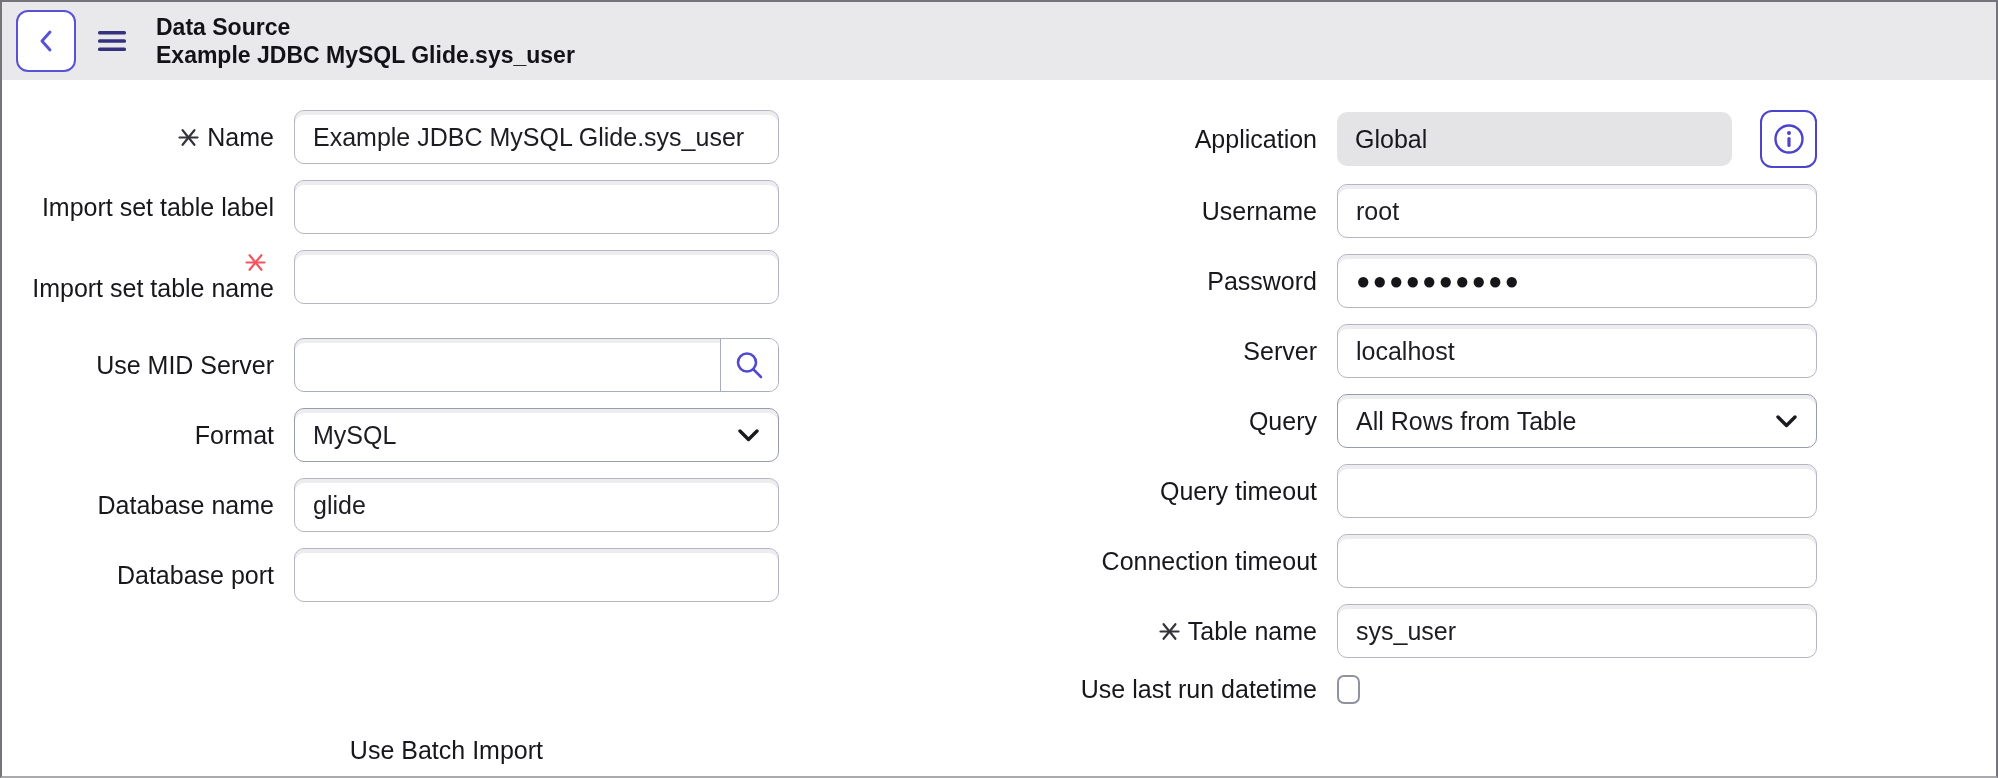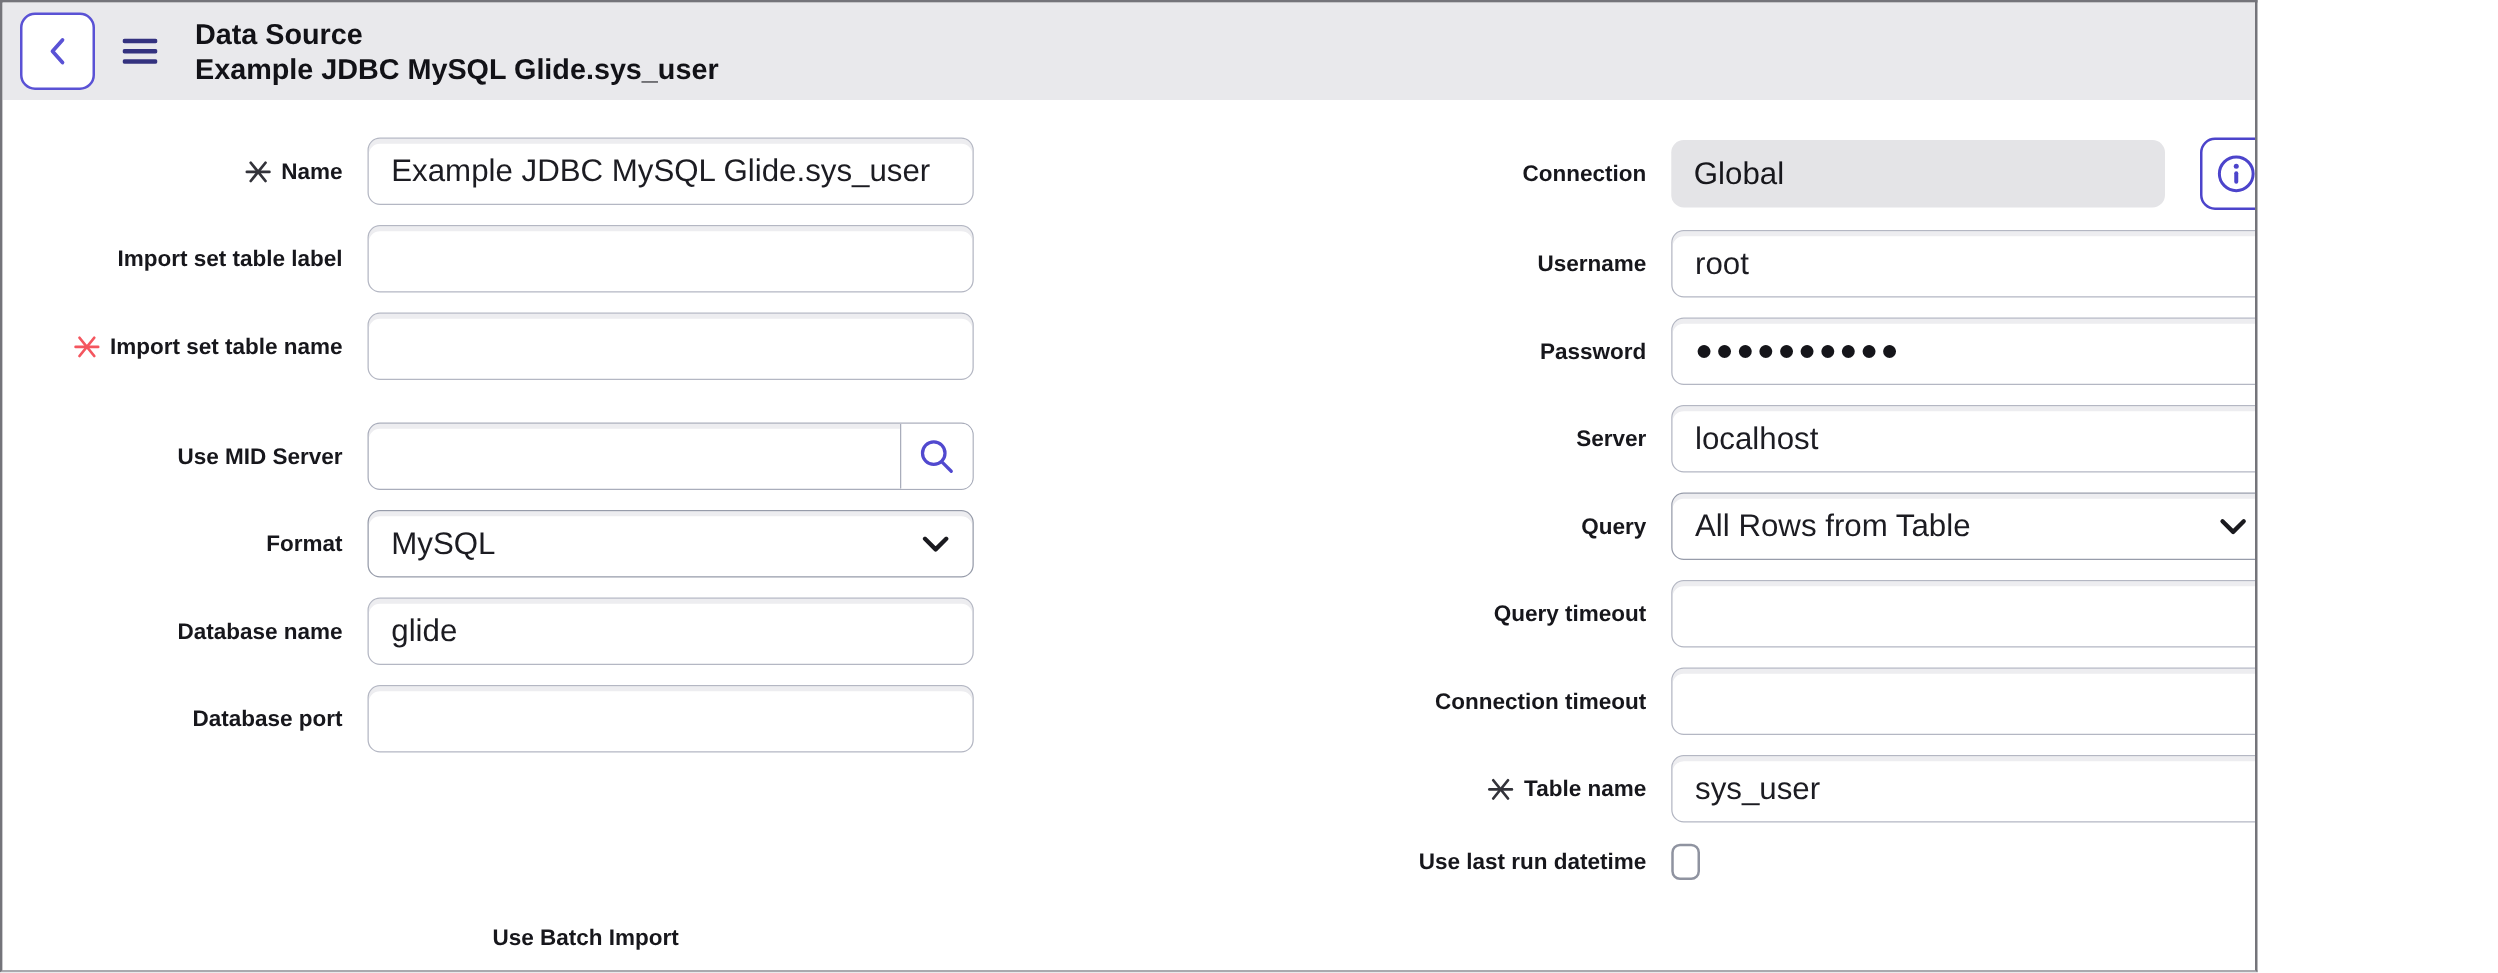--- a/index.html
+++ b/index.html
@@ -1,20 +1,20 @@
 <!DOCTYPE html>
 <html><head>
 <meta charset="utf-8">
 <style>
   * { box-sizing: border-box; margin: 0; padding: 0; }
   html,body { width:1998px; height:778px; }
   body { font-family: "Liberation Sans", "DejaVu Sans", sans-serif; background:#ffffff; }
 
   .page {
-    position:relative; width:1806px; height:778px; overflow:hidden;
+    position:relative; width:1998px; height:778px; overflow:hidden;
     background:#ffffff;
     border:2px solid #74747a; border-bottom-color:#a9a9ae;
   }
 
   
   .header {
     height:78px; background:#e9e9ec;
     display:flex; align-items:center; padding-left:14px;
   }
   .back-btn {
@@ -36,21 +36,21 @@
   .col-right { left:1065px; width:933px; }
 
   .row { display:flex; align-items:center; margin-bottom:16px; }
   .row-gap-after { margin-bottom:34px; }
   .col-left  .row-checkbox { margin-top:27px;flex-direction:column; }
   .col-right .row-checkbox { margin-top:16px; }
 
   .lbl {
     display:flex; align-items:center; justify-content:flex-end;
     text-align:right; margin-right:20px;
-    font-size:18px; color:#17171c; line-height:30px; flex-wrap:wrap;font-weight:bold;
+    font-size:25px; color:#17171c; line-height:30px; flex-wrap:wrap;
   }
   .col-left  .lbl { width:242px; flex:0 0 242px; }
   .col-right .lbl { width:250px; flex:0 0 250px; }
   .req { display:inline-flex; margin-right:8px; flex:0 0 auto; }
 
   .fld { display:flex; align-items:center; }
   .col-left  .fld { width:485px; flex:0 0 485px; }
   .col-right .fld { width:480px; flex:0 0 480px;text-align:center; }
 
   .box {
@@ -227,21 +227,21 @@
             <span class="lbl-text">Use Batch Import</span>
           </div>
           <div class="fld">
             <div class="checkbox"></div>
           </div>
         </div>
       </div>
     <div class="col col-right">
         <div class="row">
           <div class="lbl">
-            <span class="lbl-text">Connection</span>
+            <span class="lbl-text">Application</span>
           </div>
           <div class="fld">
             <div class="box readonly">
               <span class="val">Global</span>
             </div>
             <button class="info-btn">
               <span class="info-icon" style="display: flex;">
                 <svg width="32" height="32" viewBox="0 0 32 32">
       <circle cx="16" cy="16" r="13.5" fill="none" stroke="#4c44cb" stroke-width="2.4"></circle>
       <circle cx="16" cy="10" r="2" fill="#4c44cb"></circle>

